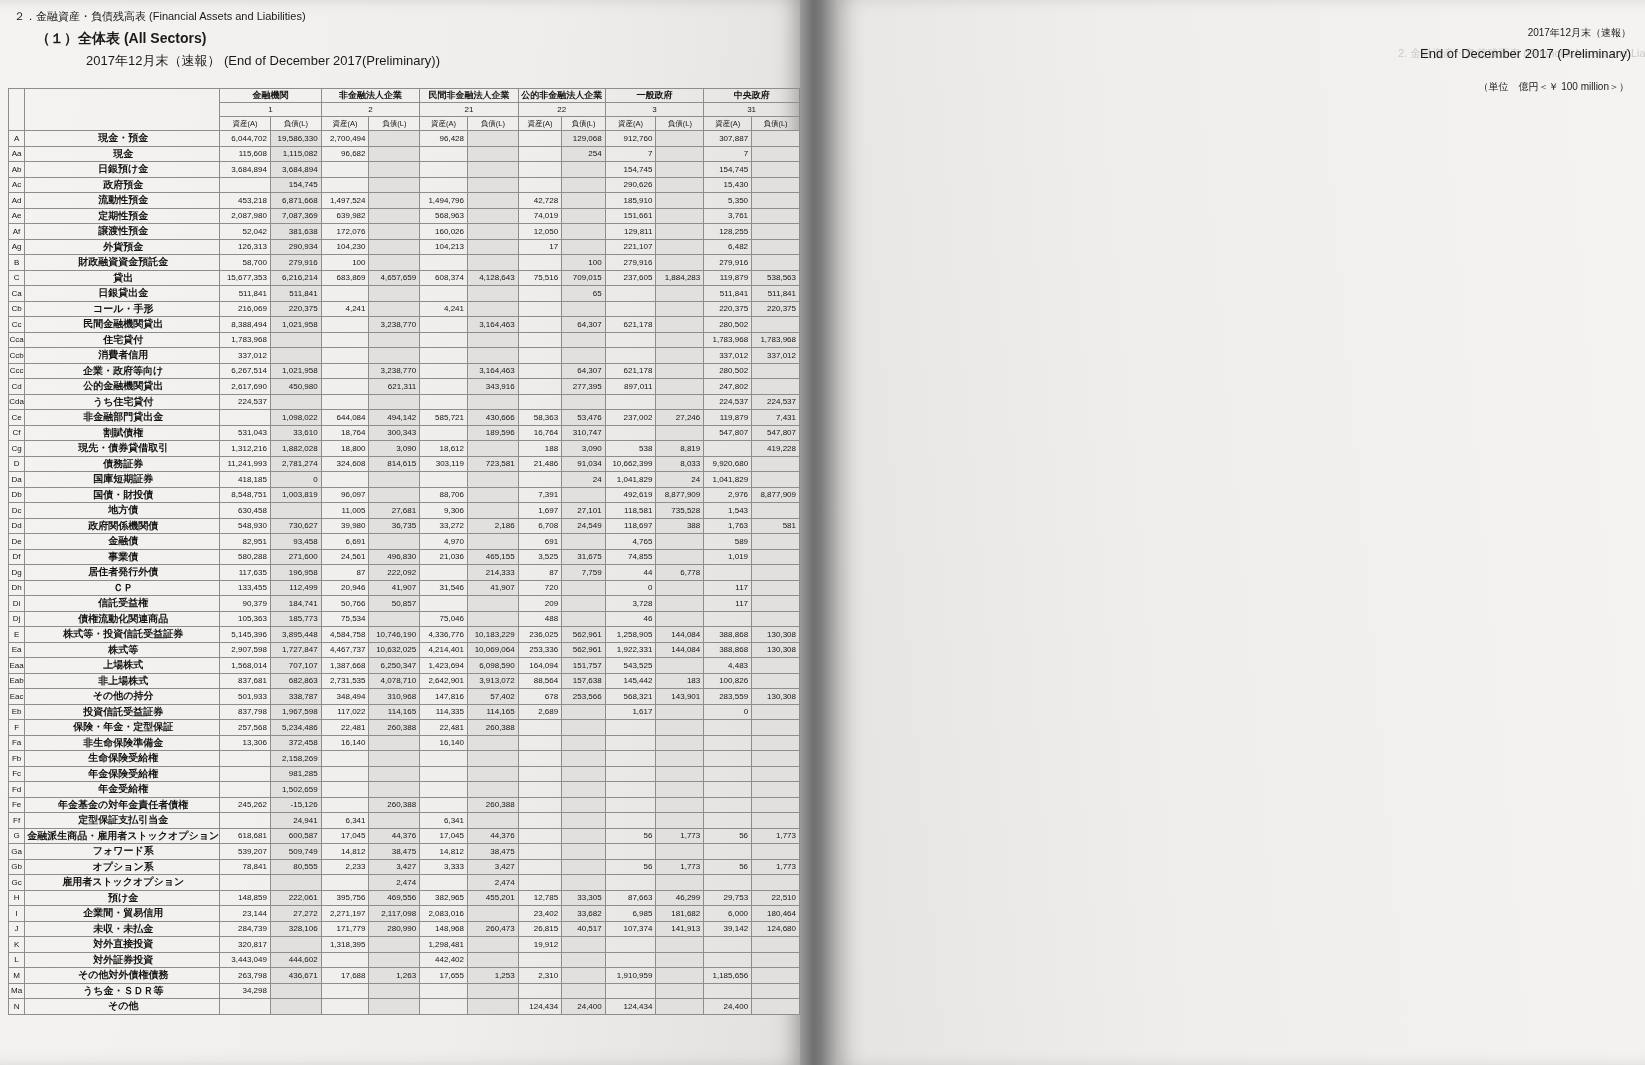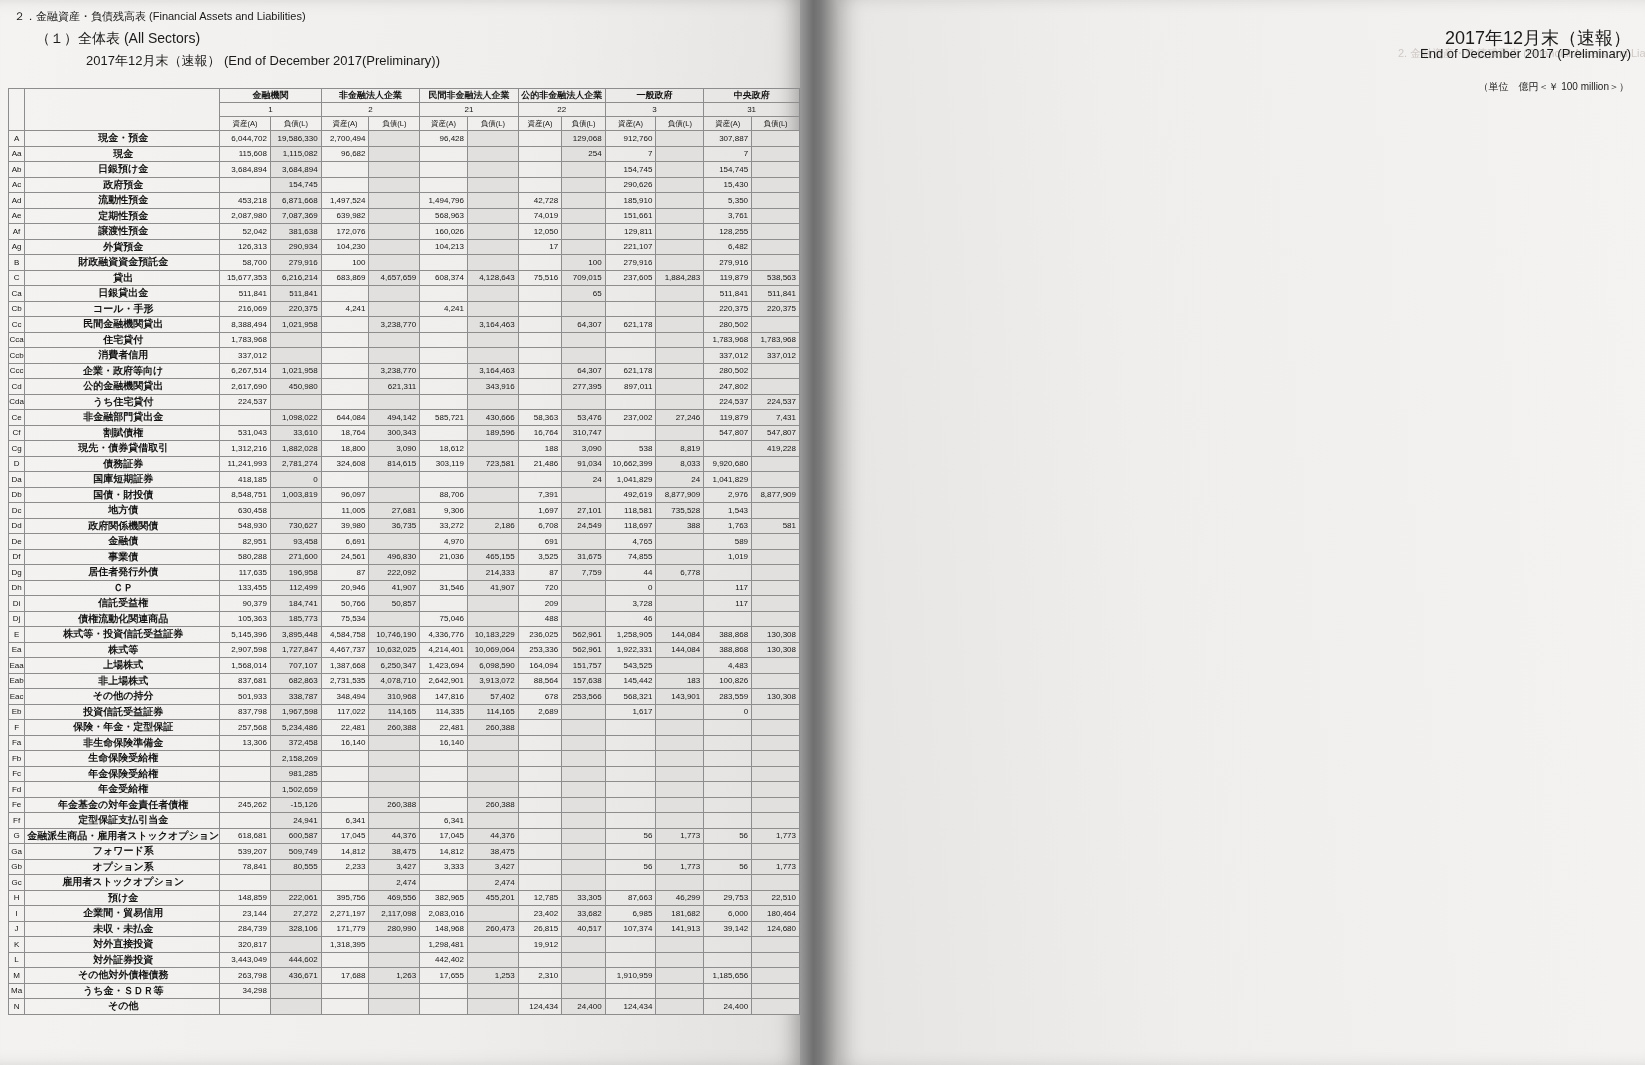--- a/index.html
+++ b/index.html
@@ -23,23 +23,23 @@
     background:linear-gradient(90deg,#9a9a9a 0%,#6f6f6f 35%,#7c7c7c 55%,#b9b8b6 100%);
   }
   #right-page{left:838px;width:807px;
     background:linear-gradient(265deg,#f4f3f1 0%,#efeeec 60%,#e6e4e2 100%);
     box-shadow:inset 14px 0 22px -10px rgba(0,0,0,.3);
   }
 
   
   .hdr{position:absolute;color:#1a1a1a;white-space:nowrap;}
   #title-main{left:14px;top:9px;font-size:11px;font-weight:normal;}
-  #title-sub{left:36px;top:30px;font-size:14px;font-weight:normal;}
+  #title-sub{left:36px;top:30px;font-size:14px;font-weight:bold;}
   #title-date{left:50px;top:52px;font-size:13px;margin-left:36px;}
-  #r-date1{right:14px;top:26px;font-size:18px;text-align:left;}
+  #r-date1{right:14px;top:26px;font-size:10px;text-align:left;}
   #r-date2{right:14px;top:46px;font-size:13px;text-align:center;}
   #r-ghost{left:560px;top:46px;font-size:11px;color:#cfc9c6;}
   #unit{right:16px;top:80px;font-size:10px;color:#222;}
 
   
   table{border-collapse:collapse;position:absolute;font-size:8px;color:#141414;}
   td,th{border:1px solid #8d8d8d;padding:0;font-weight:normal;}
   .num{text-align:right;padding-right:3px;font-family:"Liberation Sans",sans-serif;font-size:8px;}
   .ctr{text-align:center;}
   .lbl{text-align:center;padding-left:2px;font-size:10px;white-space:nowrap;font-weight:bold;}

